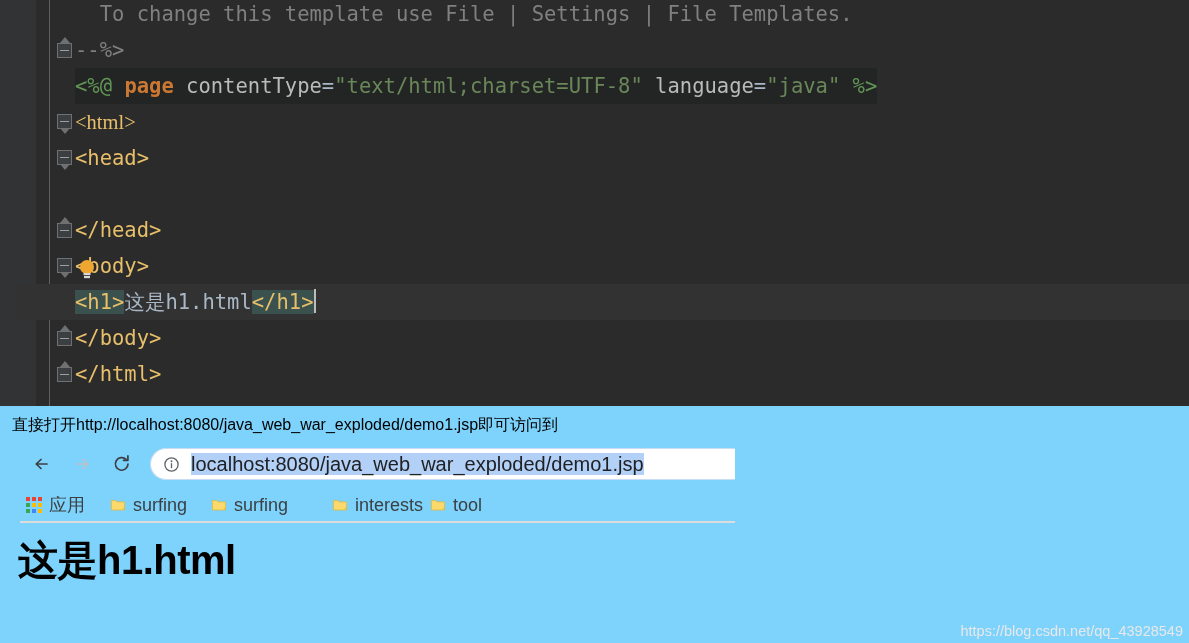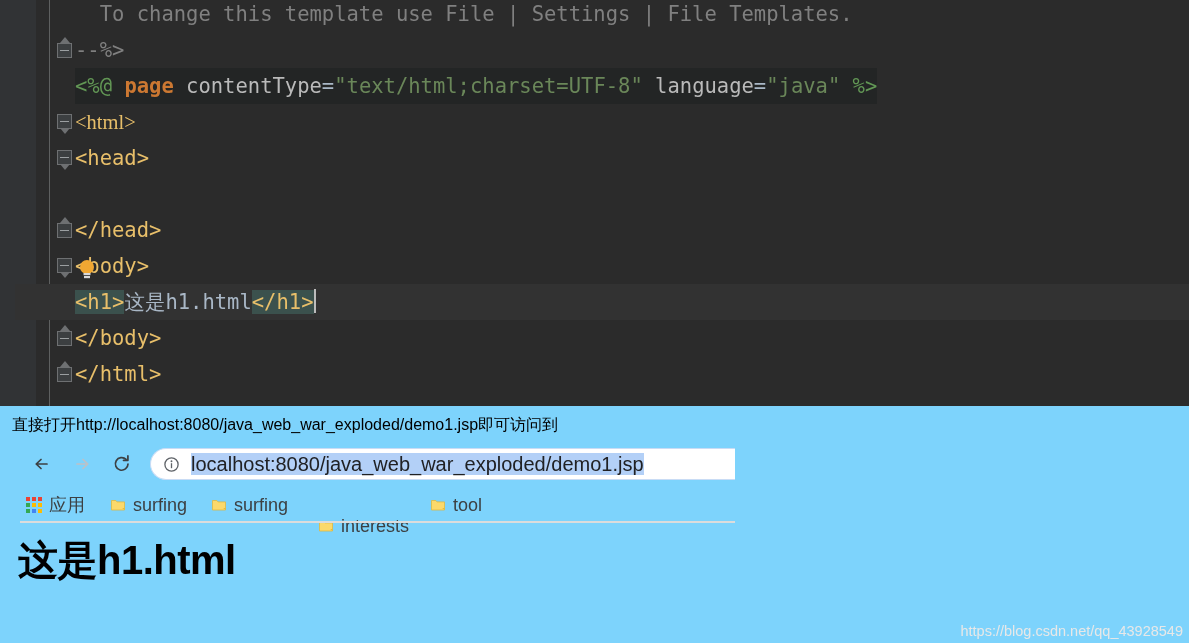--- a/index.html
+++ b/index.html
@@ -386,21 +386,21 @@
     <div class="bm" style="left:211px;align-items:center;">
       <span class="folder-ico">
         <svg width="16" height="16" viewBox="0 0 16 16">
           <path d="M1.5 3.5 h4.3 l1.2 1.4 H14.5 v8.1 H1.5 Z" fill="#fbd96b" stroke="#e0b93f" stroke-width="0.8"></path>
           <path d="M12.2 11 h2.3 v2.1 Z" fill="#e0b93f"></path>
         </svg>
       </span>
       <span class="bm-label">surfing</span>
     </div>
 
-    <div class="bm" style="left:318px;margin-top:21px;">
+    <div class="bm" style="left:332px;">
       <span class="folder-ico">
         <svg width="16" height="16" viewBox="0 0 16 16">
           <path d="M1.5 3.5 h4.3 l1.2 1.4 H14.5 v8.1 H1.5 Z" fill="#fbd96b" stroke="#e0b93f" stroke-width="0.8"></path>
           <path d="M12.2 11 h2.3 v2.1 Z" fill="#e0b93f"></path>
         </svg>
       </span>
       <span class="bm-label">interests</span>
     </div>
 
     <div class="bm" style="left:430px;">

